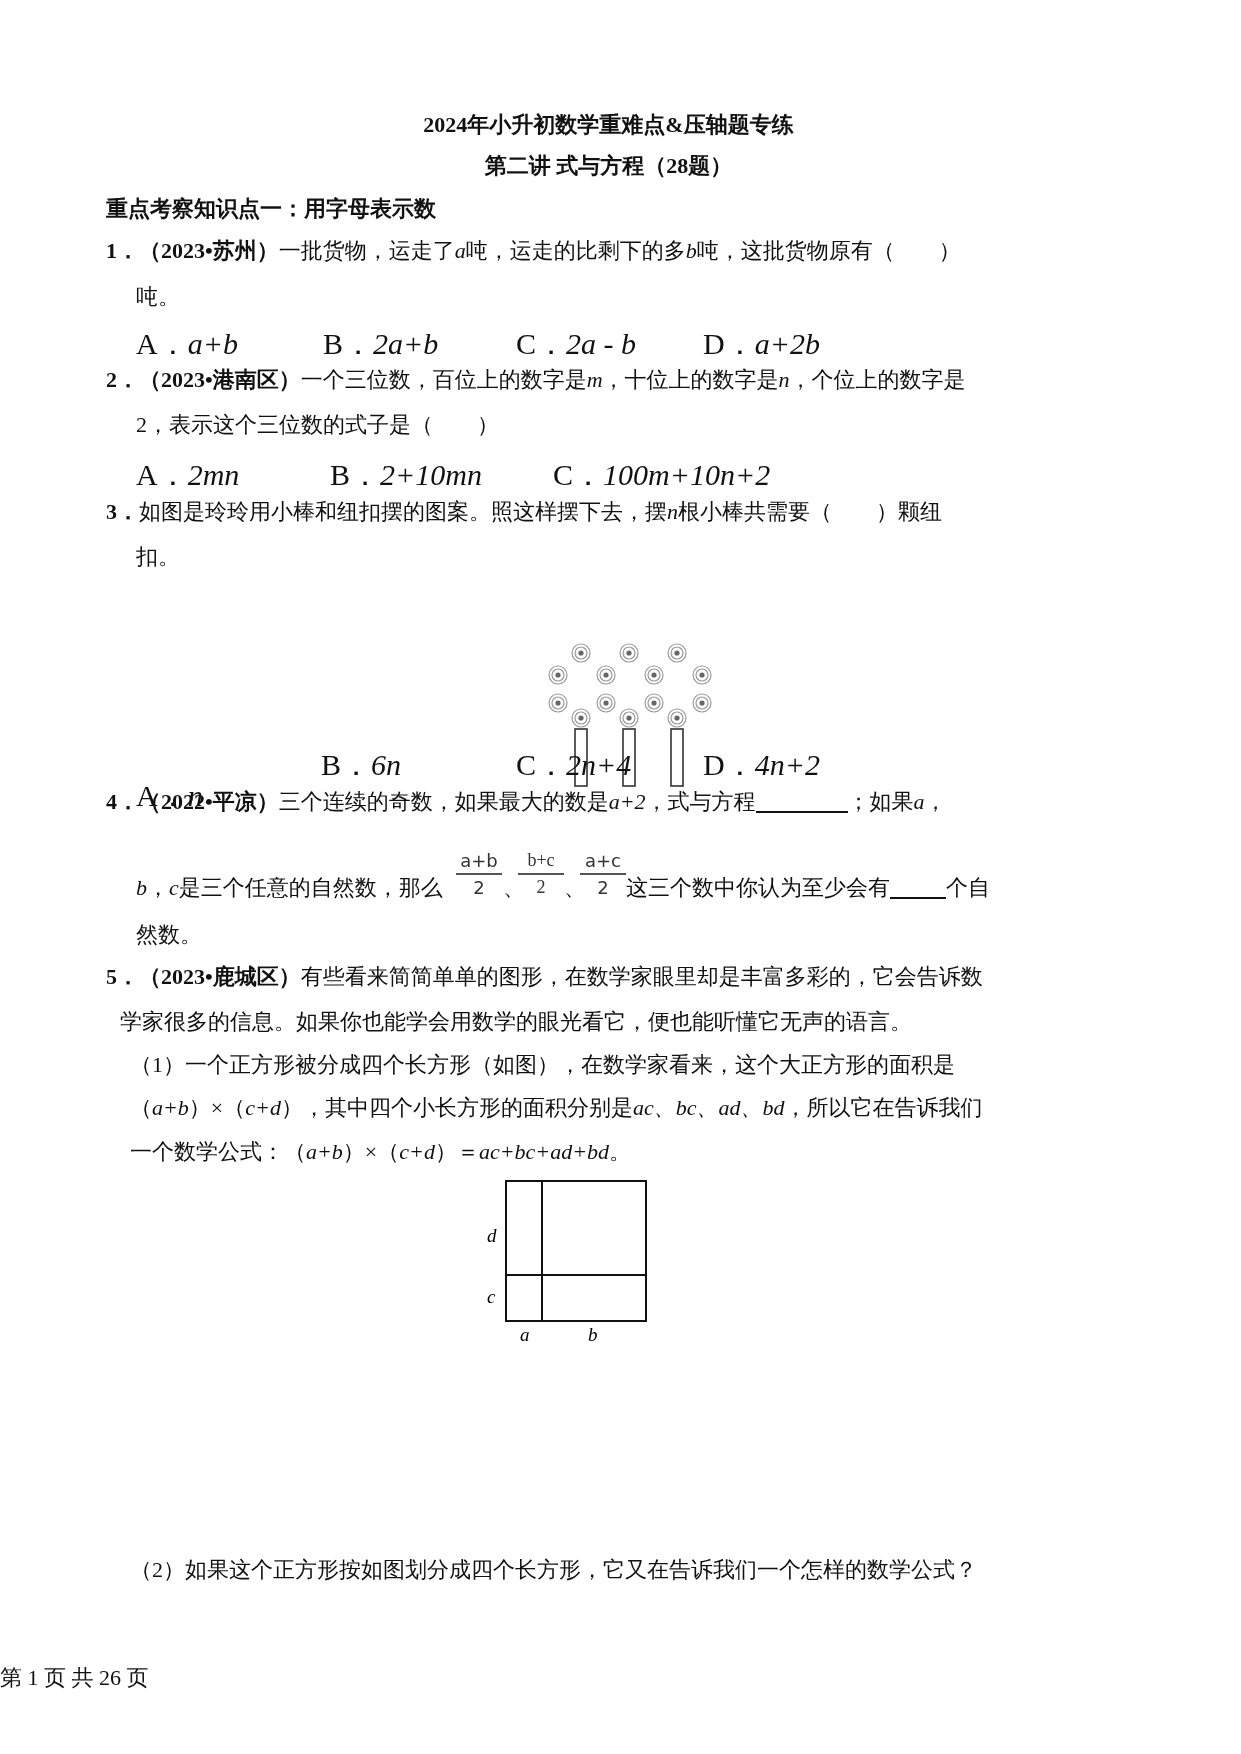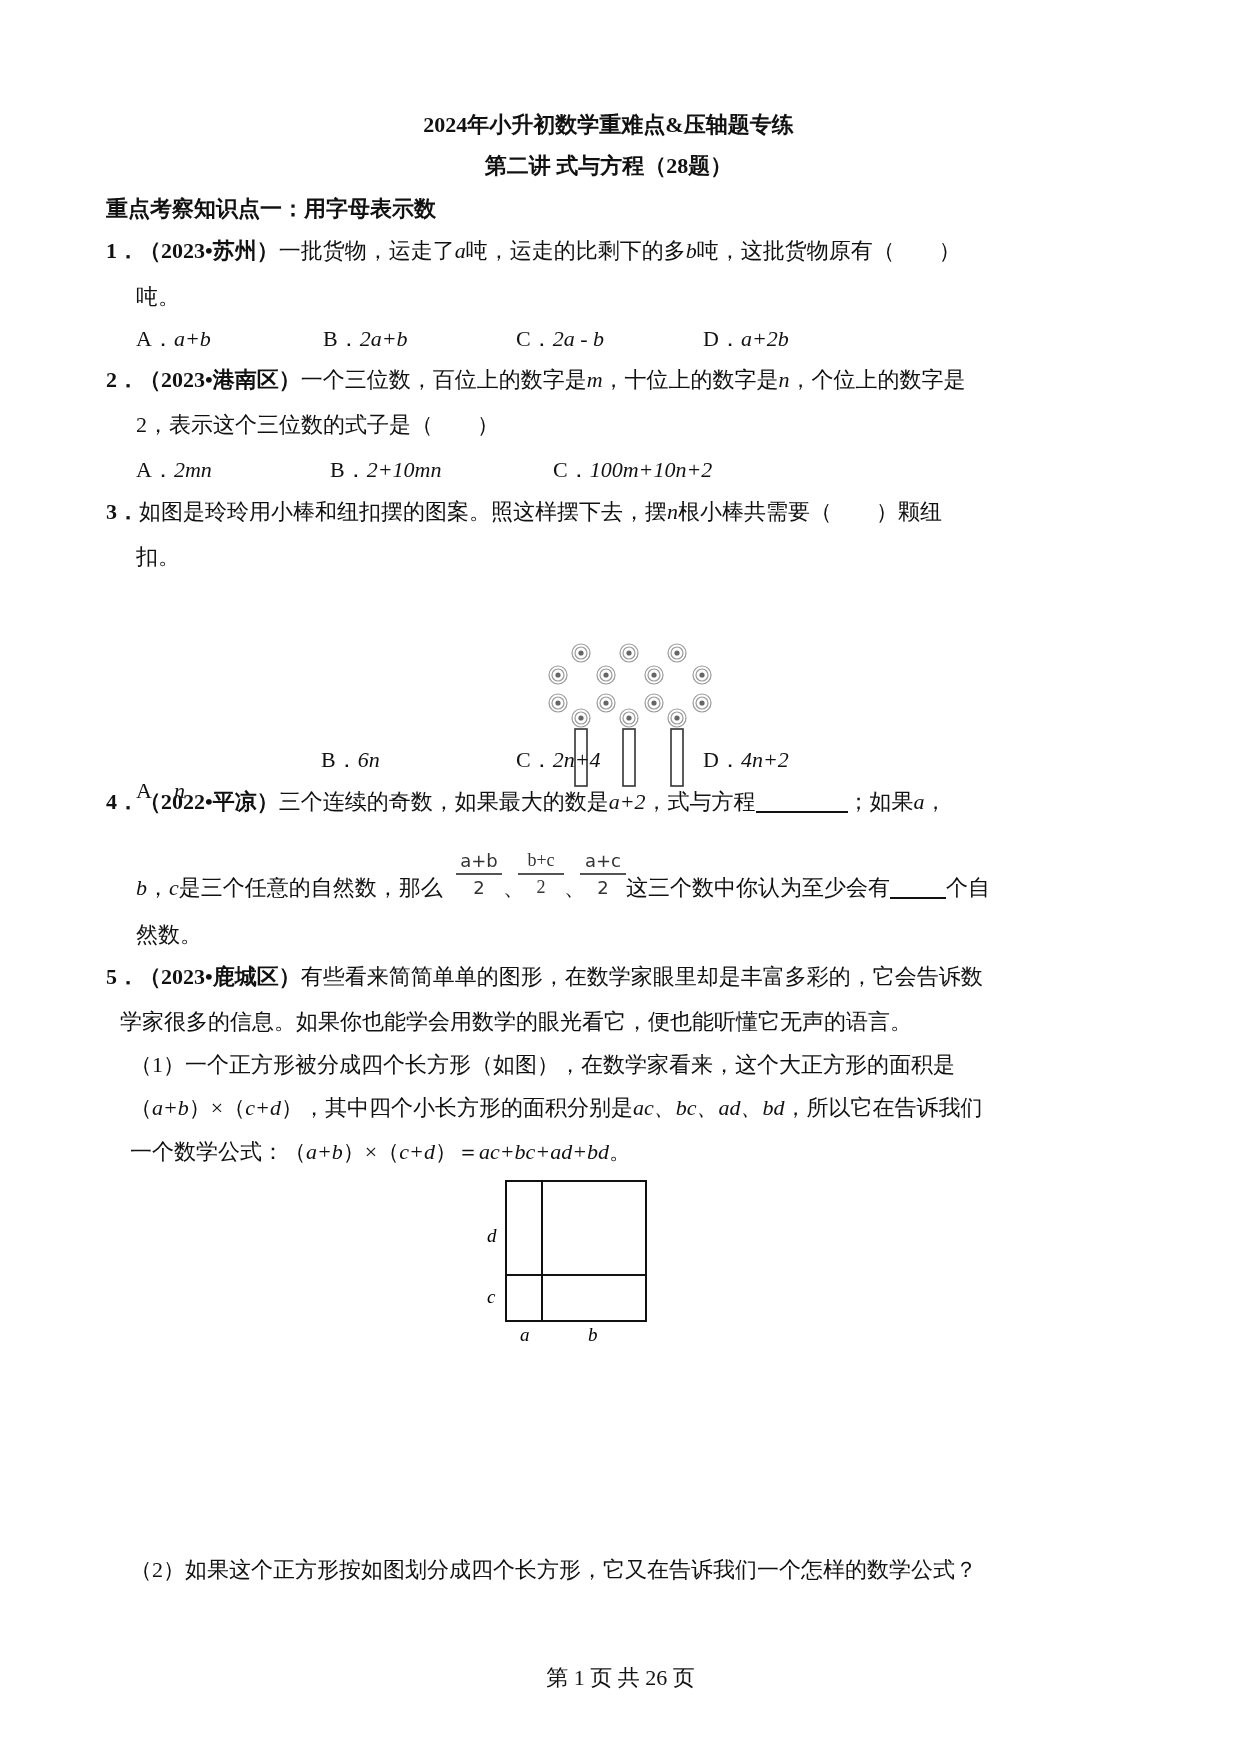--- a/index.html
+++ b/index.html
@@ -4,25 +4,25 @@
   <style>
     html, body { margin: 0; padding: 0; background: #ffffff; }
     body { width: 1241px; height: 1754px; position: relative; overflow: hidden;
       font-family: "Liberation Serif", "DejaVu Serif", serif; color: #111; }
     .abs { position: absolute; white-space: nowrap; }
     .title { font-size: 22px; font-weight: bold; left: 0; width: 1217px; text-align: center; }
     .line { font-size: 22px; line-height: 30px; }
     .bold { font-weight: bold; text-align: right; }
     .i { font-style: italic; }
     .blank { display: inline-block; border-bottom: 2px solid #111; height: 22px; vertical-align: -4px; }
-    .opt { position: absolute; font-size: 22px; }
+    .opt { position: absolute; font-size: 30px; }
     .frac { position: absolute; font-family: "DejaVu Sans", sans-serif; font-size: 18px; text-align: center; width: 46px; color: #333; }
     .frac .num { display: block; border-bottom: 2px solid #555; padding-bottom: 2px; }
     .frac .den { display: block; padding-top: 2px; }
-    .footer { font-size: 22px; left: 0; width: 1241px; text-align: center; }
+    .footer { font-size: 22px; left: 0; width: 1241px; }
   </style>
 </head>
 <body>
 
 <div class="abs title" style="top:110px;">2024年小升初数学重难点&amp;压轴题专练</div>
 <div class="abs title" style="top:151px;">第二讲  式与方程（28题）</div>
 
 <div class="abs line bold" style="left:106px; top:194px;">重点考察知识点一：用字母表示数</div>
 
 <div class="abs line" style="left:106px; top:236px;">

